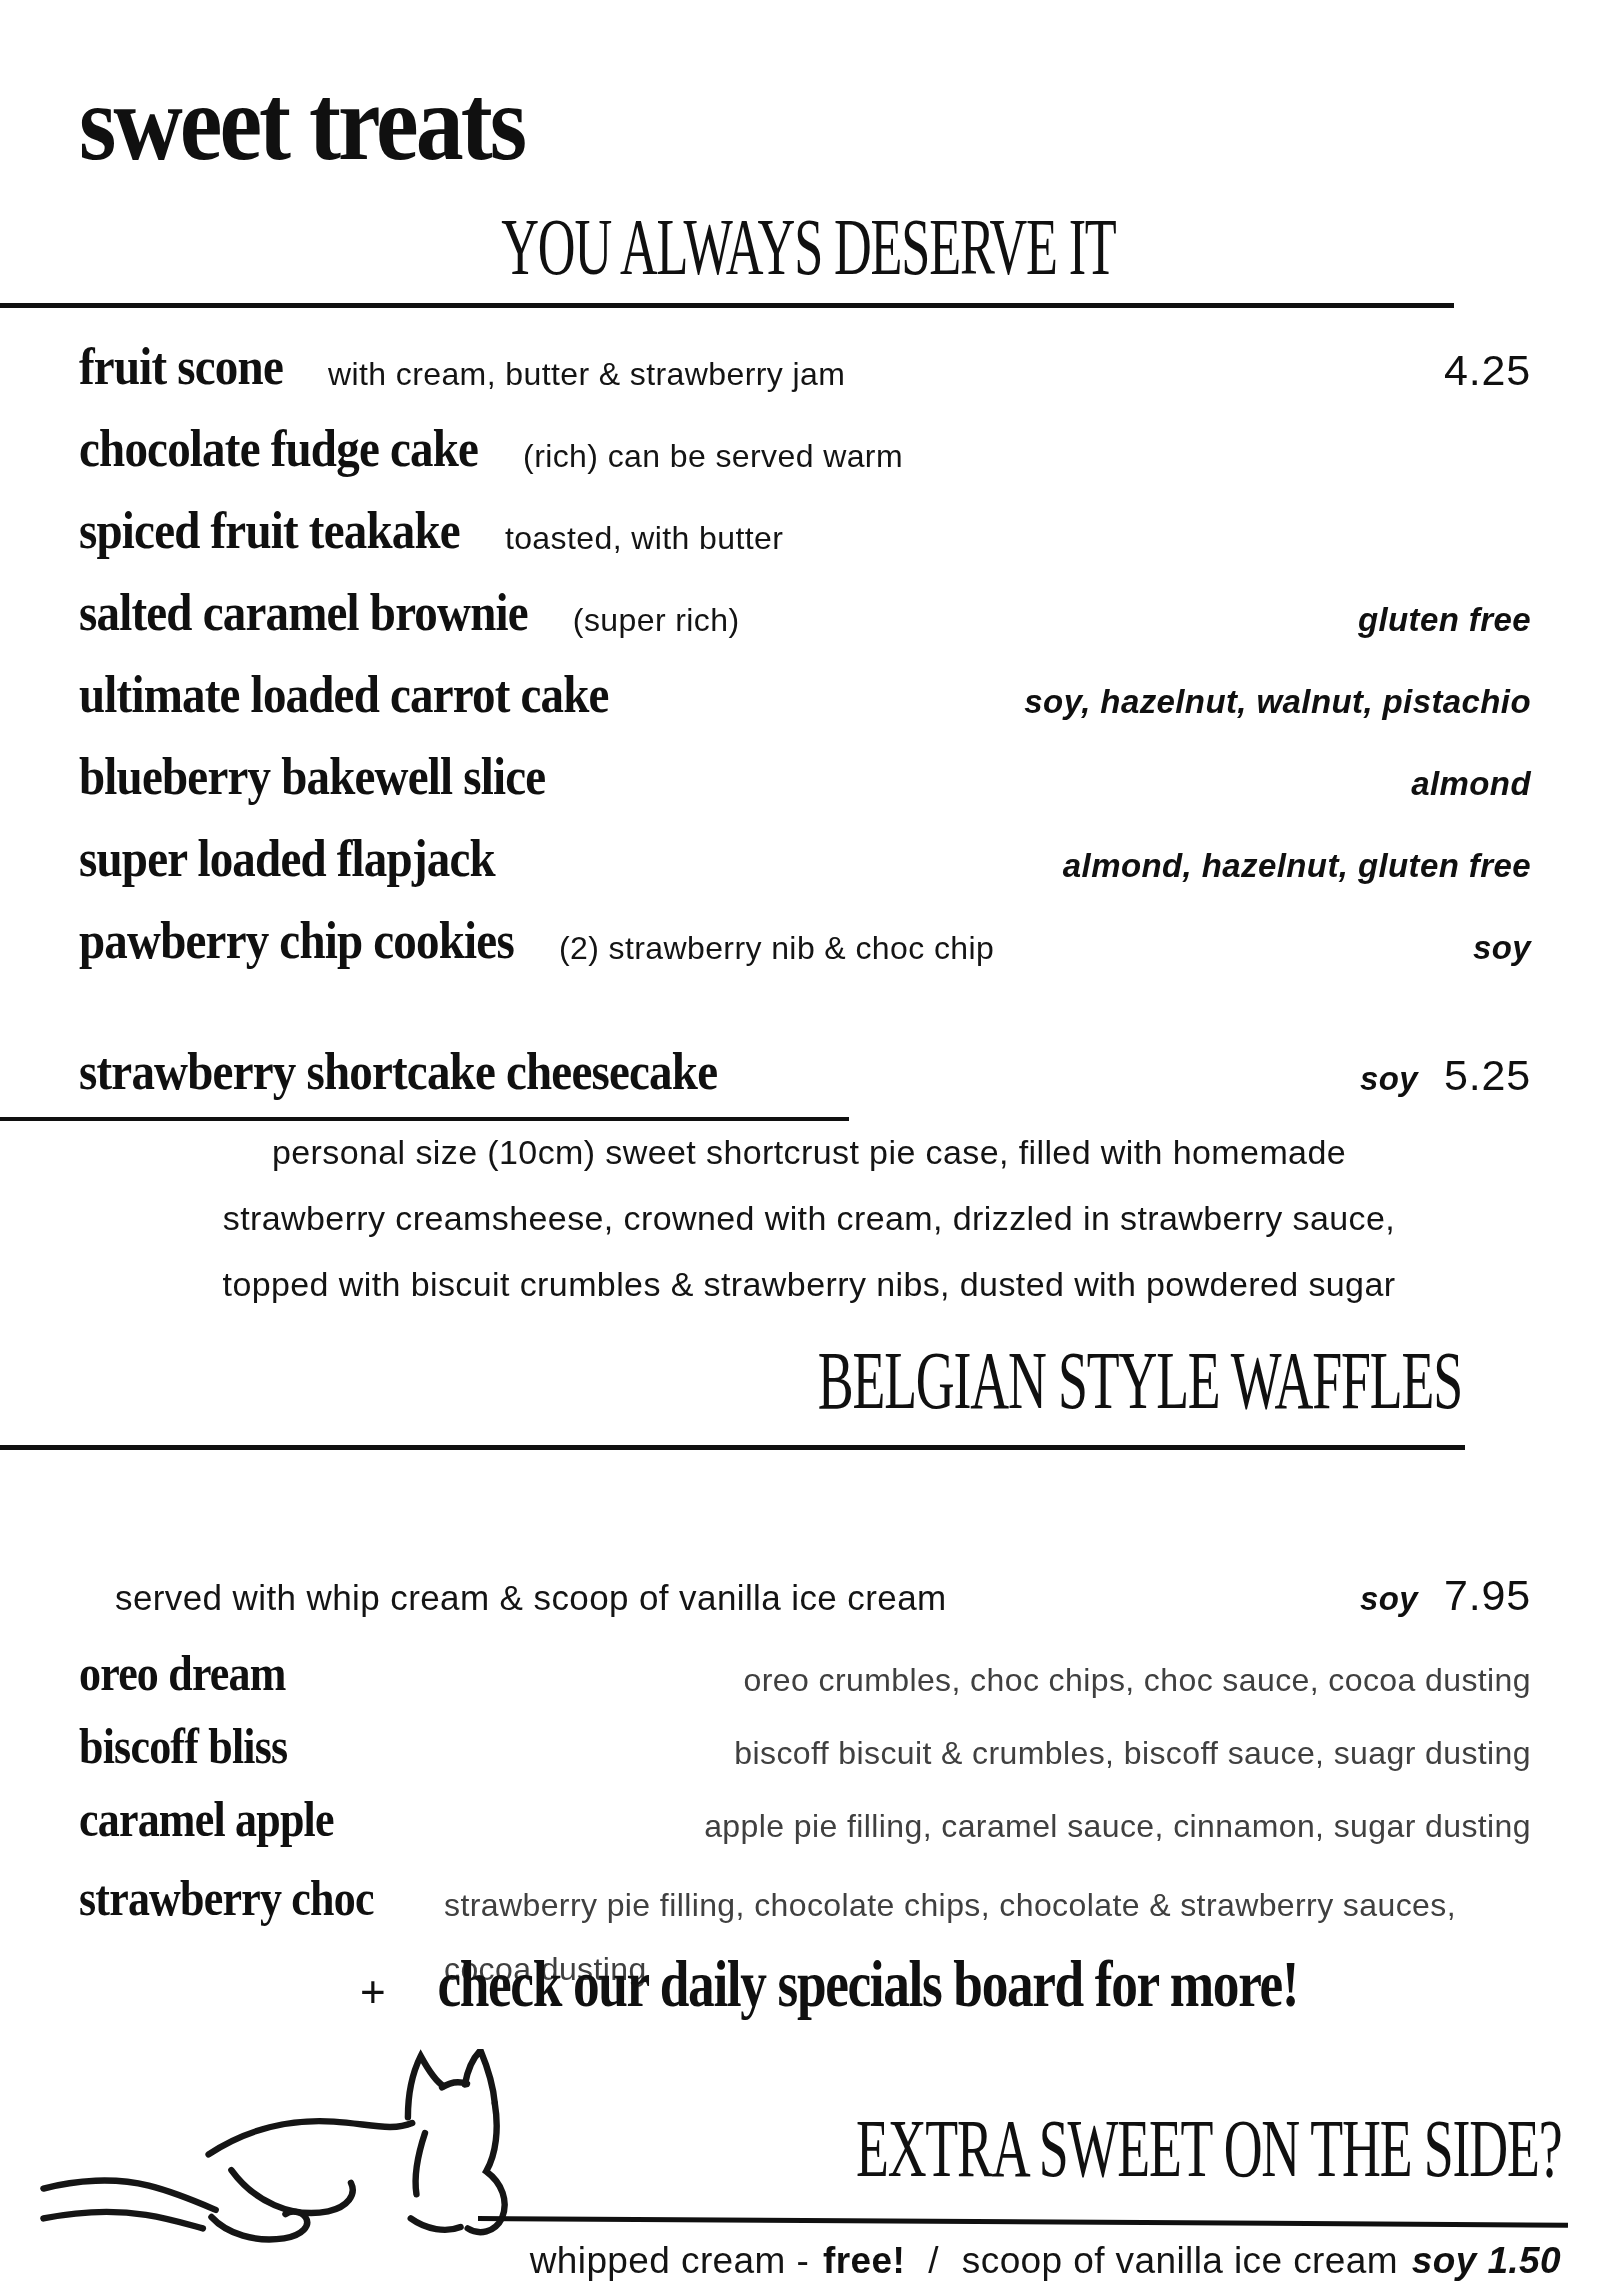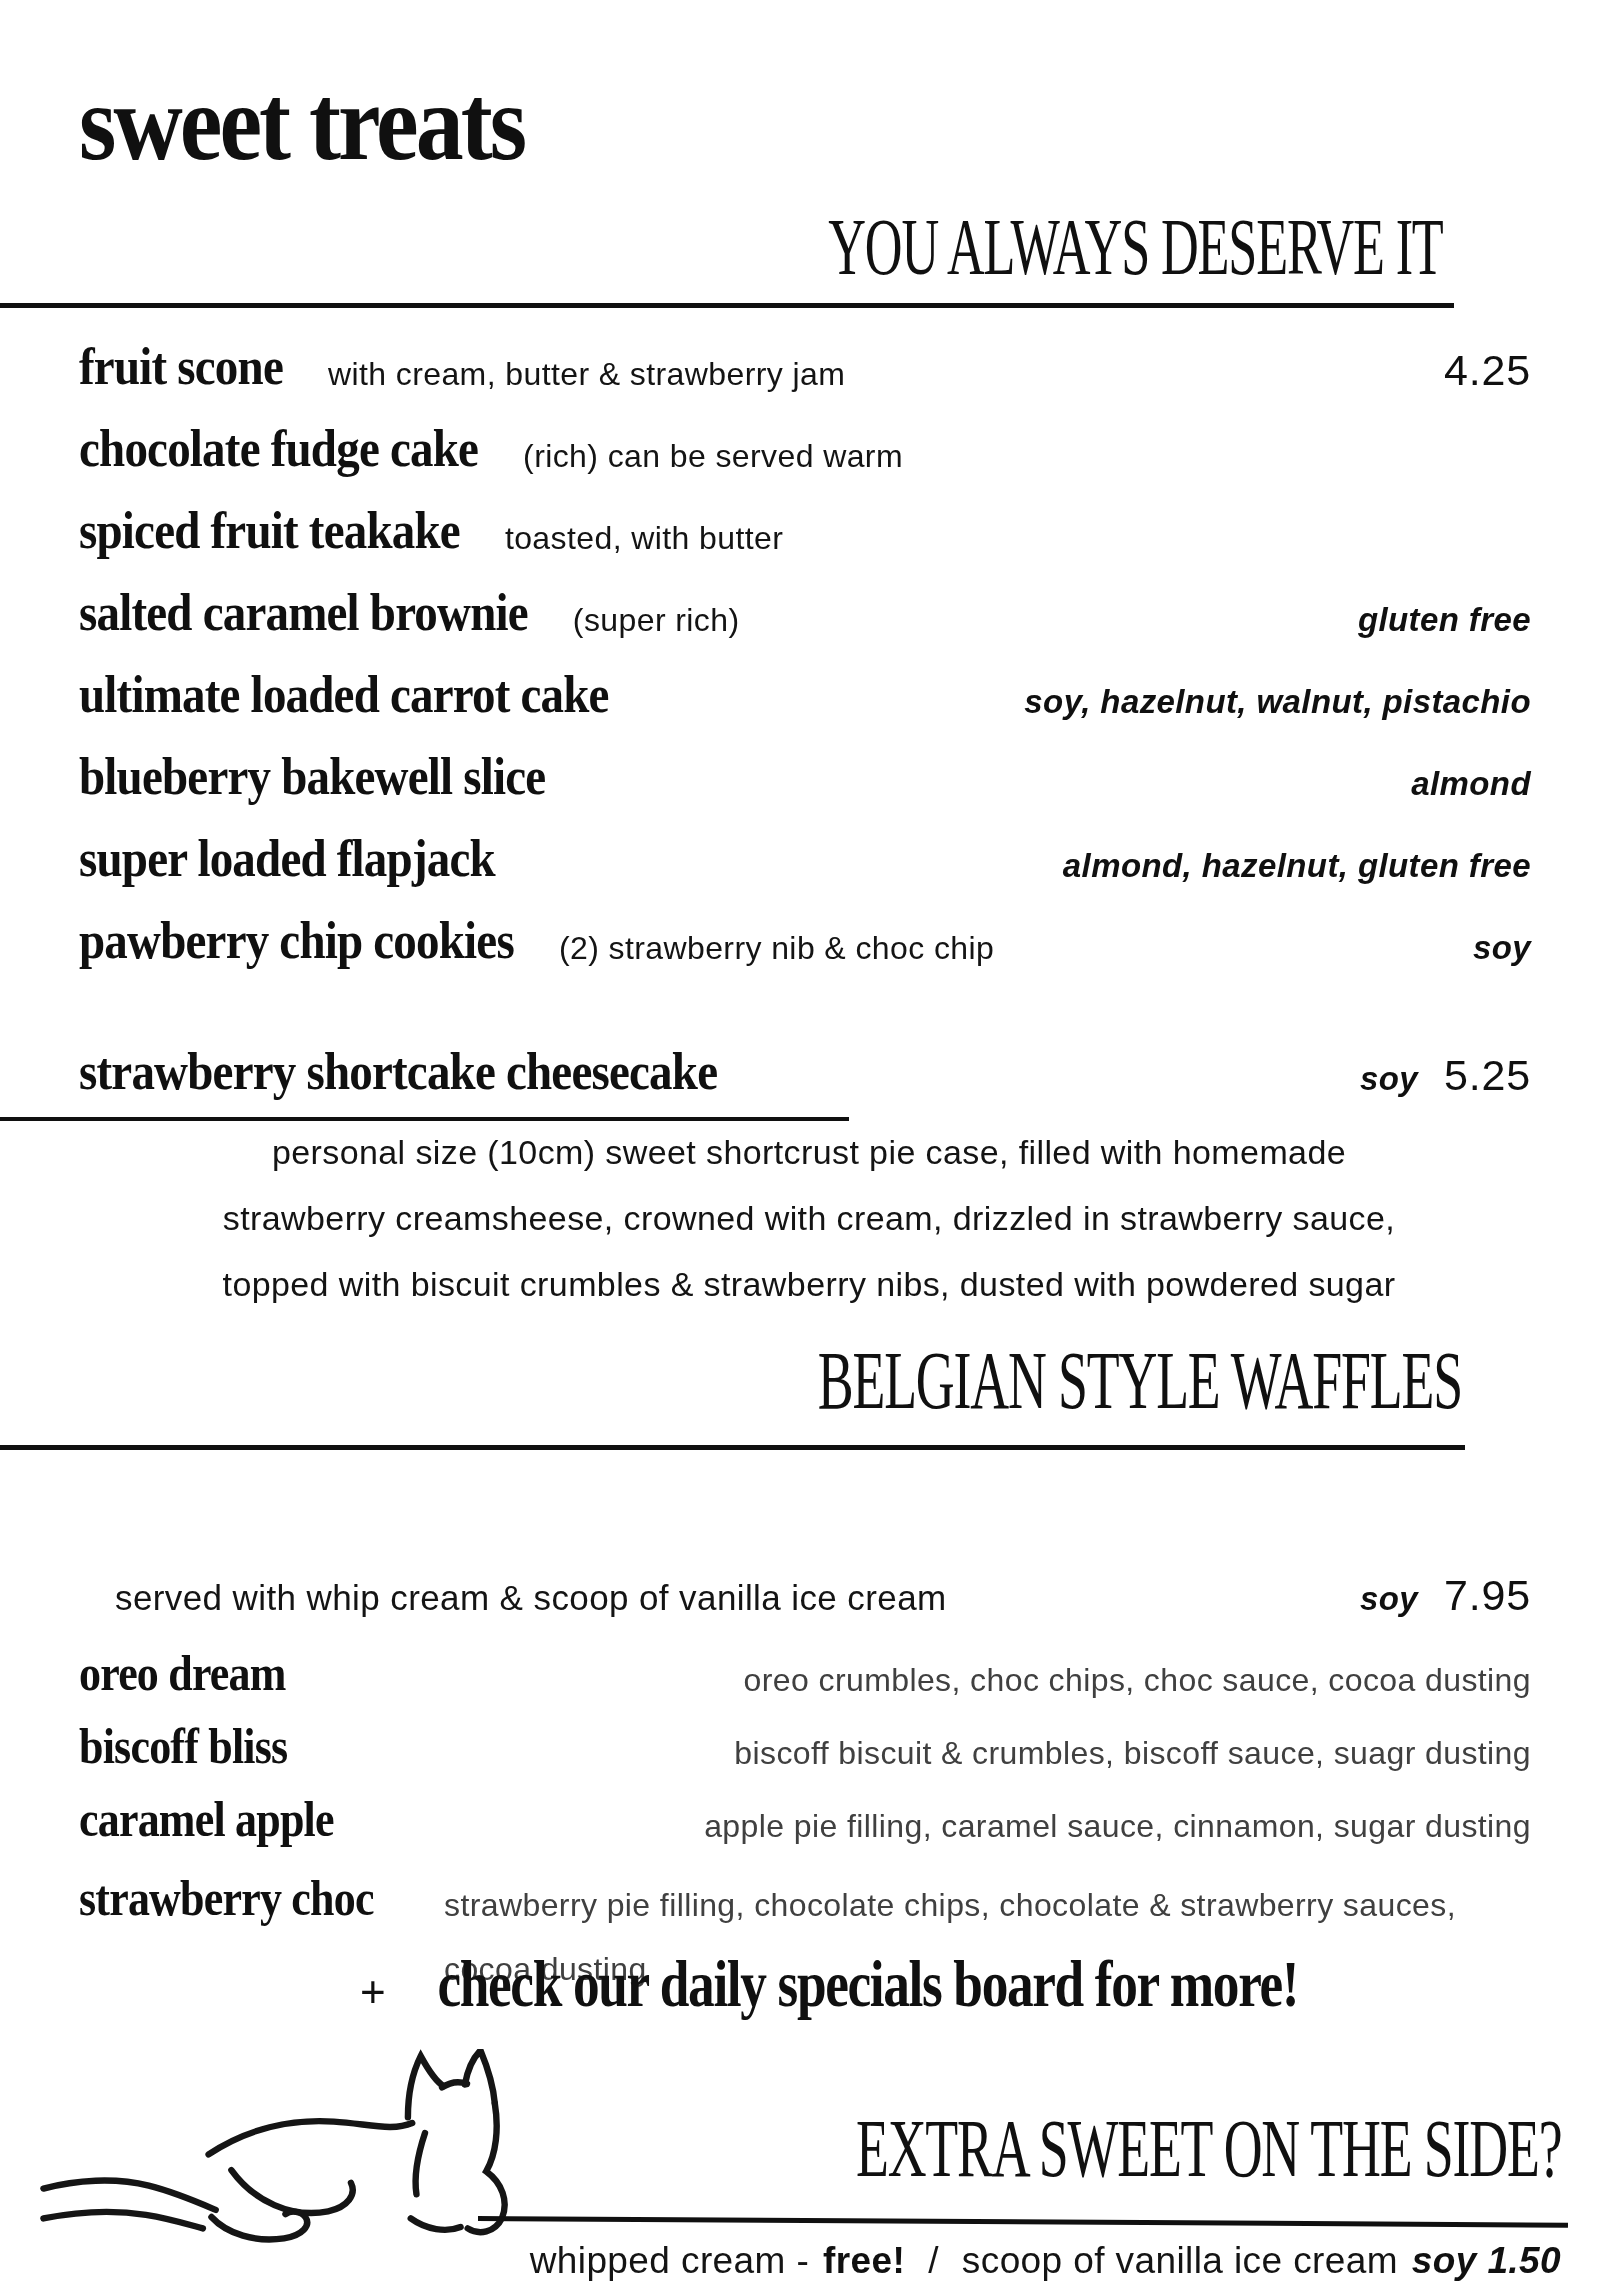--- a/index.html
+++ b/index.html
@@ -70,21 +70,21 @@
   .bold-italic{font-weight:700;font-style:italic;color:#101010;}
   svg.cat{stroke:#151515;fill:none;stroke-width:9;stroke-linecap:round;}
 </style>
 </head>
 <body>
 
 <div class="abs" style="left:79px;top:70px;">
   <span class="fancy page-title">sweet treats</span>
 </div>
 
-<div class="abs" style="left:0;right:175px;top:220px;text-align:right;">
+<div class="abs" style="left:0;right:175px;top:220px;text-align:center;">
   <span class="serif-head head-right" style="font-size:67px;">YOU ALWAYS DESERVE IT</span>
 </div>
 <div class="rule" style="left:0;top:303px;width:1454px;height:4.6px;"></div>
 
 <div class="abs" style="left:79px;top:346px;width:1452px;">
 
   <div class="menu-row">
     <div class="row-left">
       <span class="fancy item-name">fruit scone</span>
       <span class="item-desc">with cream, butter &amp; strawberry jam</span>

